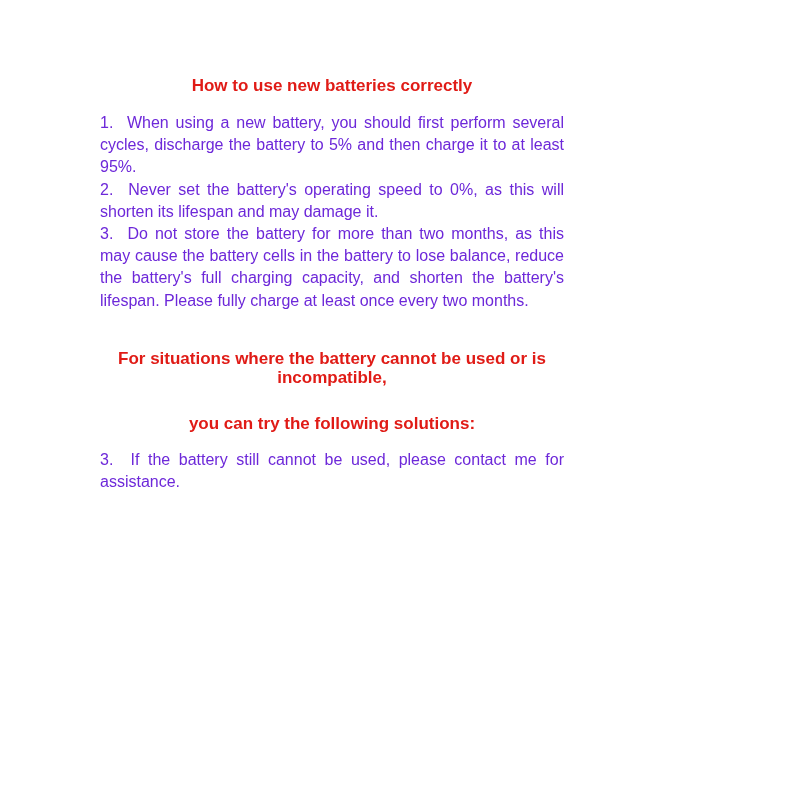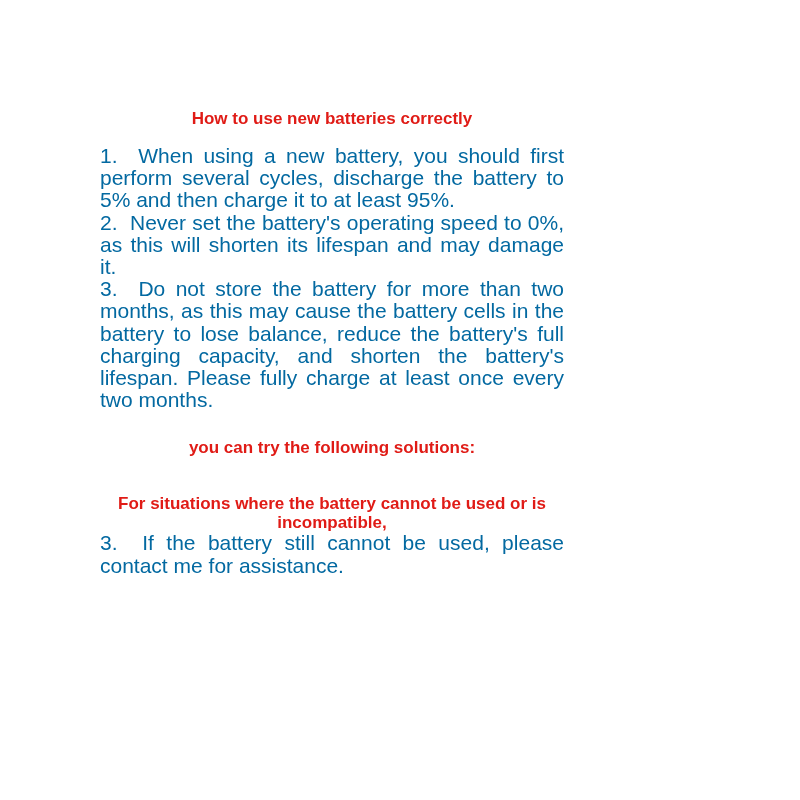--- a/index.html
+++ b/index.html
@@ -10,37 +10,37 @@
   body {
     width: 800px;
     height: 800px;
     font-family: "Liberation Sans", sans-serif;
     overflow: hidden;
   }
   .page {
     box-sizing: border-box;
     width: 668px;
     height: 800px;
-    padding: 109px 104px 0 100px;
+    padding: 76px 104px 0 100px;
     background: #ffffff;
   }
   .red-heading {
     color: #e01b16;
     font-size: 17px;
     font-weight: bold;
     text-align: center;
     margin: 0;
     line-height: 19px;
   }
   .title {
     margin: 0 0 17px 0;
   }
   .para {
-    color: #0369a1;
-    font-size: 21px;
+    color: #6d28d9;
+    font-size: 16px;
     line-height: 22.2px;
     text-align: justify;
     text-align-last: left;
     margin: 0;
   }
   .heading-line1 {
     margin-top: 37px;
   }
   .heading-line2 {
     margin-top: 27px;
@@ -51,19 +51,19 @@
 <body>
 
 <div class="page">
 
   <h1 class="red-heading title">How to use new batteries correctly</h1>
 
   <p class="para">1.&nbsp; When using a new battery, you should first perform several cycles, discharge the battery to 5% and then charge it to at least 95%.</p>
   <p class="para">2.&nbsp; Never set the battery's operating speed to 0%, as this will shorten its lifespan and may damage it.</p>
   <p class="para">3.&nbsp; Do not store the battery for more than two months, as this may cause the battery cells in the battery to lose balance, reduce the battery's full charging capacity, and shorten the battery's lifespan. Please fully charge at least once every two months.</p>
 
+  <h2 class="red-heading heading-line1">For situations where the battery cannot be used or is incompatible,</h2>
+
   <h2 class="red-heading heading-line2">you can try the following solutions:</h2>
-
-  <h2 class="red-heading heading-line1">For situations where the battery cannot be used or is incompatible,</h2>
 
   <p class="para">3.&nbsp; If the battery still cannot be used, please contact me for assistance.</p>
 
 </div>
 
 </body></html>

